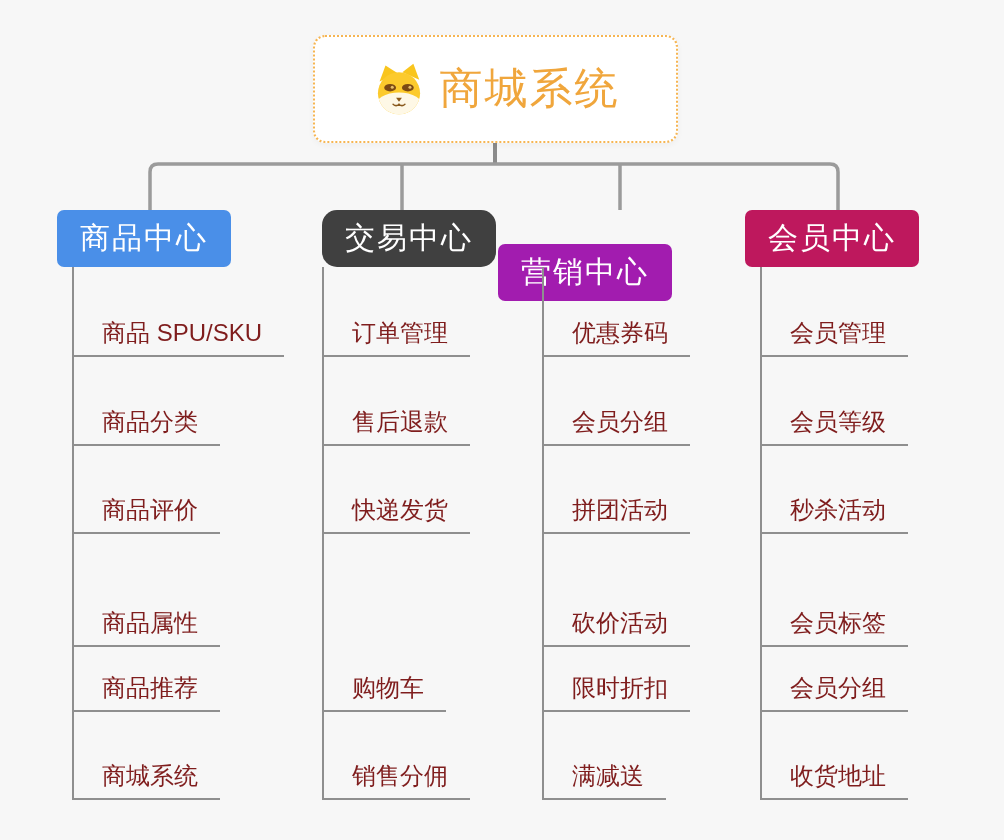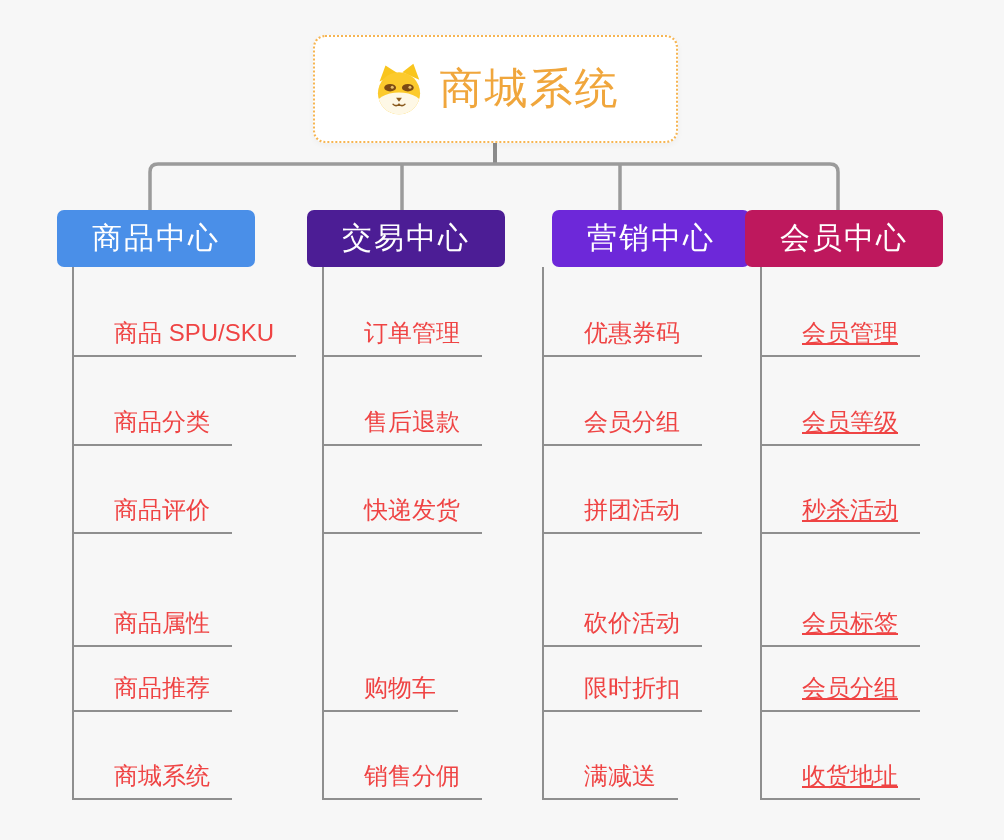--- a/index.html
+++ b/index.html
@@ -39,60 +39,60 @@
   .connector-svg {
     position: absolute;
     left: 0; top: 0;
     width: 1004px; height: 840px;
     pointer-events: none;
   }
   
   .branch-box {
     position: absolute;
     top: 210px;
-    width: 198px; height: 57px;
+    width: 174px; height: 57px;
     border-radius: 7px;
     color: #ffffff;
     font-size: 30px;
     letter-spacing: 2px;
     display: flex;
     align-items: center;
     justify-content: center;
     white-space: nowrap;
   }
   .branch-product  { left: 57px;  background: #4a8fe8; }
-  .branch-trade    { left: 307px; background: #4c1d95; }
-  .branch-market   { left: 552px; background: #6d28d9; }
+  .branch-trade    { left: 322px; background: #404040; border-radius: 15px; }
+  .branch-market   { left: 498px; background: #a21caf; margin-top: 34px; }
   .branch-member   { left: 745px; background: #be185d; }
   
   .col-line {
     position: absolute;
     top: 267px;
     width: 2px; height: 533px;
     background: #8f8f8f;
   }
   .col-line-1 { left: 72px; }
   .col-line-2 { left: 322px; }
   .col-line-3 { left: 542px; }
   .col-line-4 { left: 760px; }
 
   .leaf-item {
     position: absolute;
     display: inline-block;
     font-size: 24px;
-    color: #ef4444;
+    color: #7f1d1d;
     line-height: 30px;
-    padding: 0 22px 7px 42px;
+    padding: 0 22px 7px 30px;
     border-bottom: 2px solid #8f8f8f;
     white-space: nowrap;
   }
   .colx-1 { left: 72px; }
   .colx-2 { left: 322px; }
   .colx-3 { left: 542px; text-align: right; }
-  .colx-4 { left: 760px; text-decoration: underline; }
+  .colx-4 { left: 760px; }
   .row-0 { top: 318px; }
   .row-1 { top: 407px; }
   .row-2 { top: 495px; }
   .row-3 { top: 584px; margin-top: 24px; }
   .row-4 { top: 673px; }
   .row-5 { top: 761px; }
 </style>
 </head>
 <body>
 

